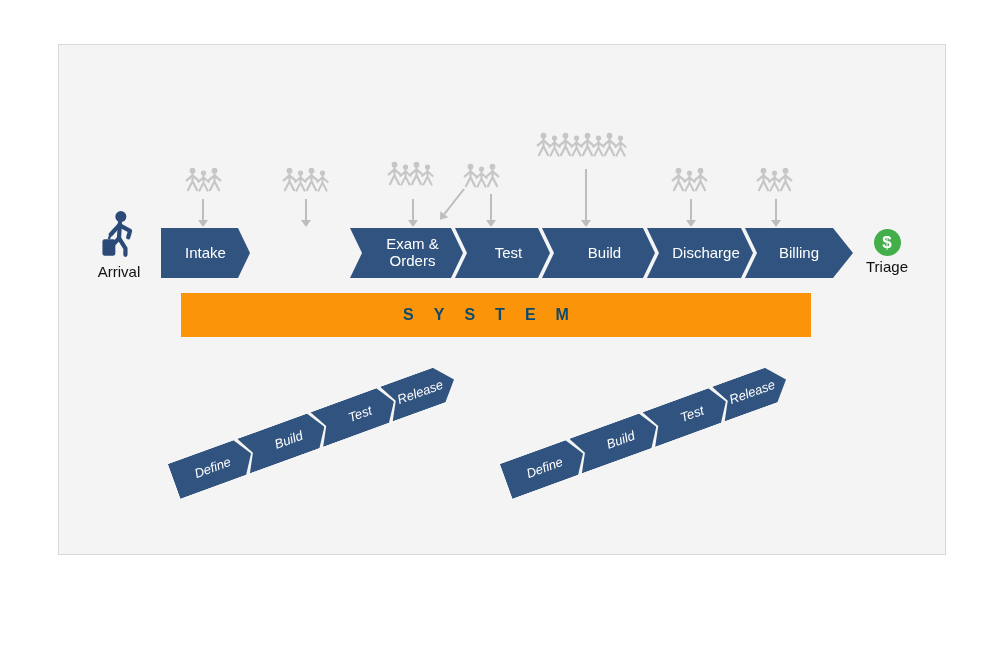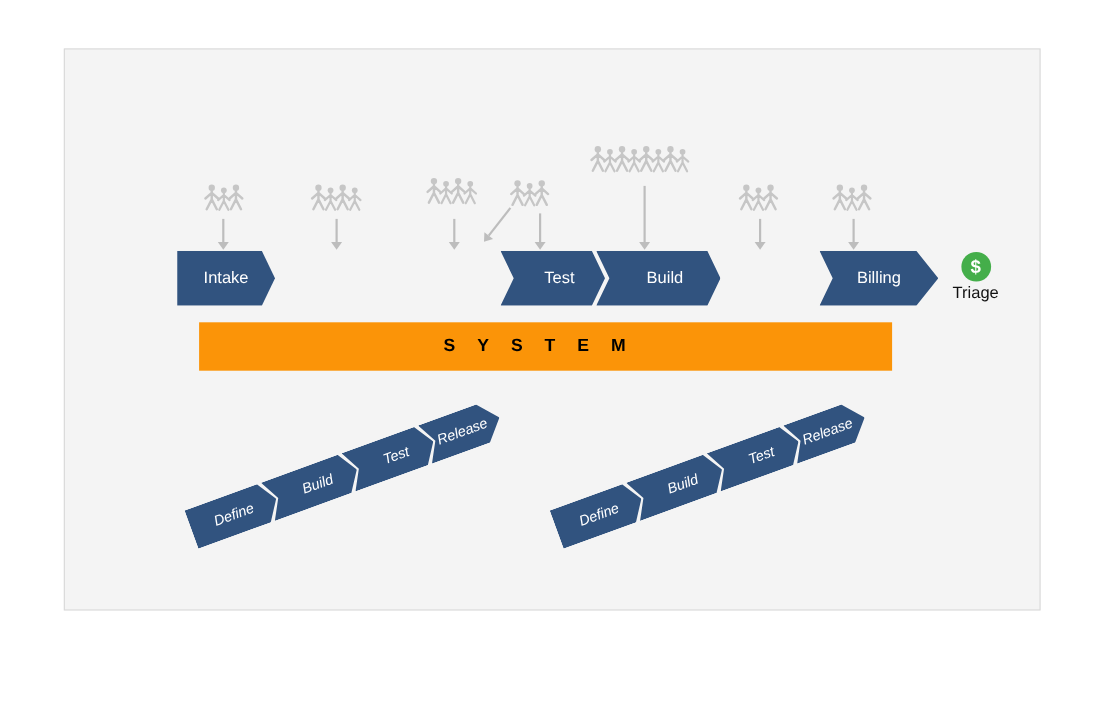--- a/index.html
+++ b/index.html
@@ -34,21 +34,21 @@
             padding-left:8px;padding-right:8px;}
 
   
   .endpoint{position:absolute;display:flex;flex-direction:column;align-items:center;color:#111;}
   .endpoint .label{font-size:15px;margin-top:2px;white-space:nowrap;}
   .dollar{width:27px;height:27px;border-radius:50%;background:var(--green);color:#fff;
           font-weight:bold;font-size:17px;display:flex;align-items:center;justify-content:center;}
 
   
   .system-bar{position:absolute;left:122px;top:248px;width:630px;height:44px;background:var(--orange);
-      color:#000000;font-weight:bold;font-size:16px;letter-spacing:20px;
+      color:#0c4a6e;font-weight:bold;font-size:16px;letter-spacing:20px;
       display:flex;align-items:center;justify-content:center;}
 
   
   .dev-flow{position:absolute;width:298px;height:37px;transform:rotate(-20deg);transform-origin:0 50%;}
   .dchev{position:absolute;top:0;height:37px;background:var(--blue);color:#fff;
          font-size:13px;font-style:italic;display:flex;align-items:center;justify-content:center;
          box-sizing:border-box;}
   .dchev-first{clip-path:polygon(0 0, calc(100% - 12px) 0, 100% 50%, calc(100% - 12px) 100%, 0 100%);}
   .dchev-mid{clip-path:polygon(0 0, calc(100% - 12px) 0, 100% 50%, calc(100% - 12px) 100%, 0 100%, 10px 50%);
          padding-left:10px;}
@@ -190,25 +190,42 @@
 
     <div class="v-arrow" style="left:143px;top:154px;height:21px"></div>
     <div class="v-arrow" style="left:246px;top:154px;height:21px"></div>
     <div class="v-arrow" style="left:353px;top:154px;height:21px"></div>
     <div class="v-arrow" style="left:431px;top:149px;height:26px"></div>
     <div class="v-arrow" style="left:526px;top:124px;height:51px"></div>
     <div class="v-arrow" style="left:631px;top:154px;height:21px"></div>
     <div class="v-arrow" style="left:716px;top:154px;height:21px"></div>
     <div class="v-arrow" style="left:404px;top:144px;height:32px;transform:rotate(38deg);transform-origin:top center"></div>
 
+    <div class="endpoint" style="left:28px;top:164px;width:64px">
+      <svg width="46" height="52" viewBox="0 0 50 55">
+        <g stroke="#2C4A78" fill="none" stroke-width="4.6" stroke-linecap="round" stroke-linejoin="round">
+          <path d="M26 14 L25 31"></path>
+          <path d="M26 17 L37 23 L35 30"></path>
+          <path d="M25 17 L16 27"></path>
+          <path d="M25 31 L13 44"></path>
+          <path d="M25 31 L32 42 L32 49"></path>
+        </g>
+        <circle cx="27" cy="7.5" r="6" fill="#2C4A78"></circle>
+        <rect x="7" y="32" width="14" height="18" rx="2.5" fill="#2C4A78"></rect>
+        <path d="M14 32 L16 26" stroke="#2C4A78" stroke-width="2.6" fill="none"></path>
+      </svg>
+      <span class="label">Arrival</span>
+    </div>
 
     <div class="band">
       <div class="chev chev-first" style="left:0;width:89px">Intake</div>
+      <div class="chev chev-mid" style="left:189px;width:113px">Exam &amp; Orders</div>
       <div class="chev chev-mid" style="left:294px;width:95px">Test</div>
       <div class="chev chev-mid" style="left:381px;width:113px">Build</div>
+      <div class="chev chev-mid" style="left:486px;width:106px">Discharge</div>
       <div class="chev chev-last" style="left:584px;width:108px">Billing</div>
     </div>
 
     <div class="endpoint" style="left:795px;top:184px;width:66px">
       <div class="dollar">$</div>
       <span class="label">Triage</span>
     </div>
 
     <div class="system-bar">
       <span>SYSTEM</span>

